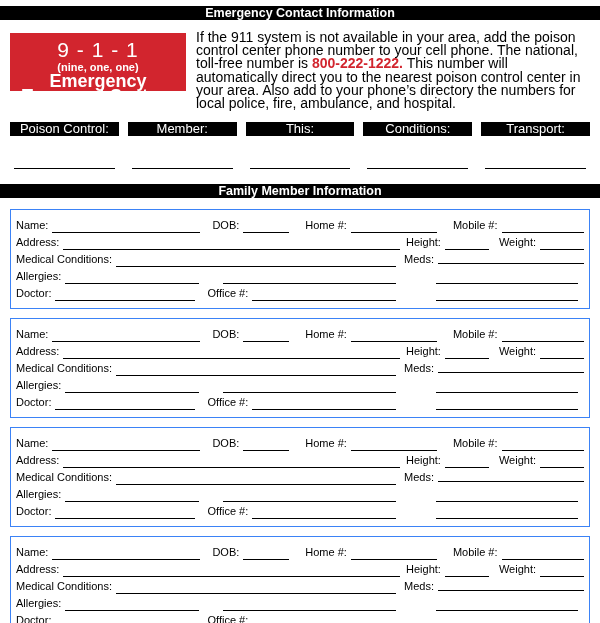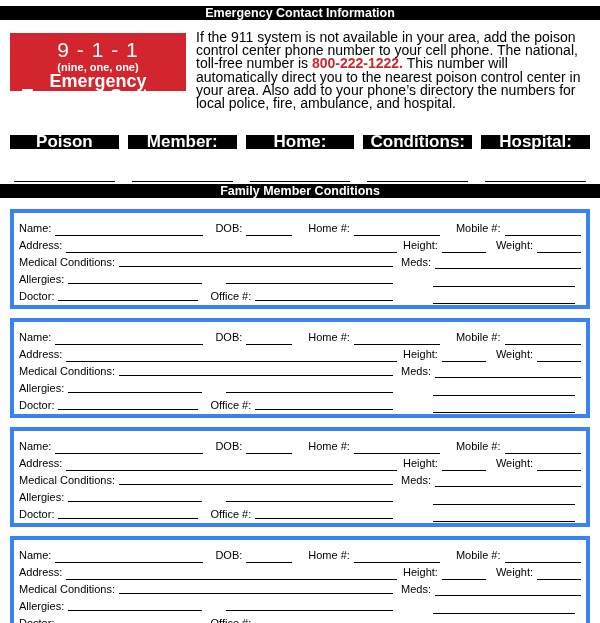--- a/index.html
+++ b/index.html
@@ -34,40 +34,40 @@
   .intro-text {
     flex: 1; margin: -2px 0 0 10px;
     font-size: 14px; line-height: 13.2px;
   }
   .intro-text .phone { color: var(--accent, #d2252e); font-weight: bold; }
 
   
   .contact-row { display: flex; gap: 9px; margin: 12px 10px 0 10px; }
   .contact-col { flex: 1; }
   .contact-bar {
-    background: #000; color: #fff; font-weight: bold; font-size: 17px;
-    height: 14px; line-height: 14px; text-align: center; margin-top: 13px;
+    background: #000; color: #fff; font-weight: normal; font-size: 13px;
+    height: 14px; line-height: 14px; text-align: center;
   }
   .contact-line { margin: 32px 4px 0 4px; border-bottom: 1.5px solid #000; height: 0; }
 
   
   .contact-row-wrap { height: 62px; }
 
   
   .members { margin: 11px 10px 0 10px; }
   .member {
-    height: 100px; border: 4px solid #3b82f6; background: #fff;
+    height: 100px; border: 1px solid #3b82f6; background: #fff;
     margin-bottom: 9px; padding: 6px 5px 0 5px;
   }
   .frow { display: flex; align-items: flex-end; height: 17px; font-size: 11px; white-space: nowrap; }
   .frow .lbl { line-height: 15px; flex-shrink: 0; }
   .bl { border-bottom: 1px solid #000; height: 12px; margin-left: 4px; flex-shrink: 0; }
   .grow { flex: 1 1 auto; }
-  .fleft { display: flex; flex: 1 1 auto; min-width: 0; }
-  .fright { display: flex; align-items: center; width: 180px; flex-shrink: 0; }
+  .fleft { display: flex; align-items: flex-end; flex: 1 1 auto; min-width: 0; }
+  .fright { display: flex; align-items: flex-start; width: 180px; flex-shrink: 0; }
 
   
   .w-name   { width: 148px; }
   .w-dob    { width: 46px;  margin-right: 16px; }
   .w-home   { width: 86px;  margin-right: 16px; }
   .sp12     { margin-right: 12px; }
   .w-height { width: 44px;  margin-right: 10px; }
   .w-weight { width: 44px; }
   .sp6      { margin-right: 6px; }
   .w-allerg { width: 134px; margin-right: 20px; }
@@ -96,35 +96,35 @@
     <div class="contact-row">
       <div class="contact-col">
         <div class="contact-bar">Poison Control:</div>
         <div class="contact-line"></div>
       </div>
       <div class="contact-col">
         <div class="contact-bar">Member:</div>
         <div class="contact-line"></div>
       </div>
       <div class="contact-col">
-        <div class="contact-bar">Home:</div>
+        <div class="contact-bar">This:</div>
         <div class="contact-line"></div>
       </div>
       <div class="contact-col">
         <div class="contact-bar">Conditions:</div>
         <div class="contact-line"></div>
       </div>
       <div class="contact-col">
-        <div class="contact-bar">Hospital:</div>
+        <div class="contact-bar">Transport:</div>
         <div class="contact-line"></div>
       </div>
     </div>
   </div>
 
-  <div class="section-bar bar-family">Family Member Conditions</div>
+  <div class="section-bar bar-family">Family Member Information</div>
 
   <div class="members">
     <div class="member">
       <div class="frow">
         <span class="lbl">Name:</span>
         <span class="bl w-name sp12"></span>
         <span class="lbl">DOB:</span>
         <span class="bl w-dob"></span>
         <span class="lbl">Home #:</span>
         <span class="bl w-home"></span>

